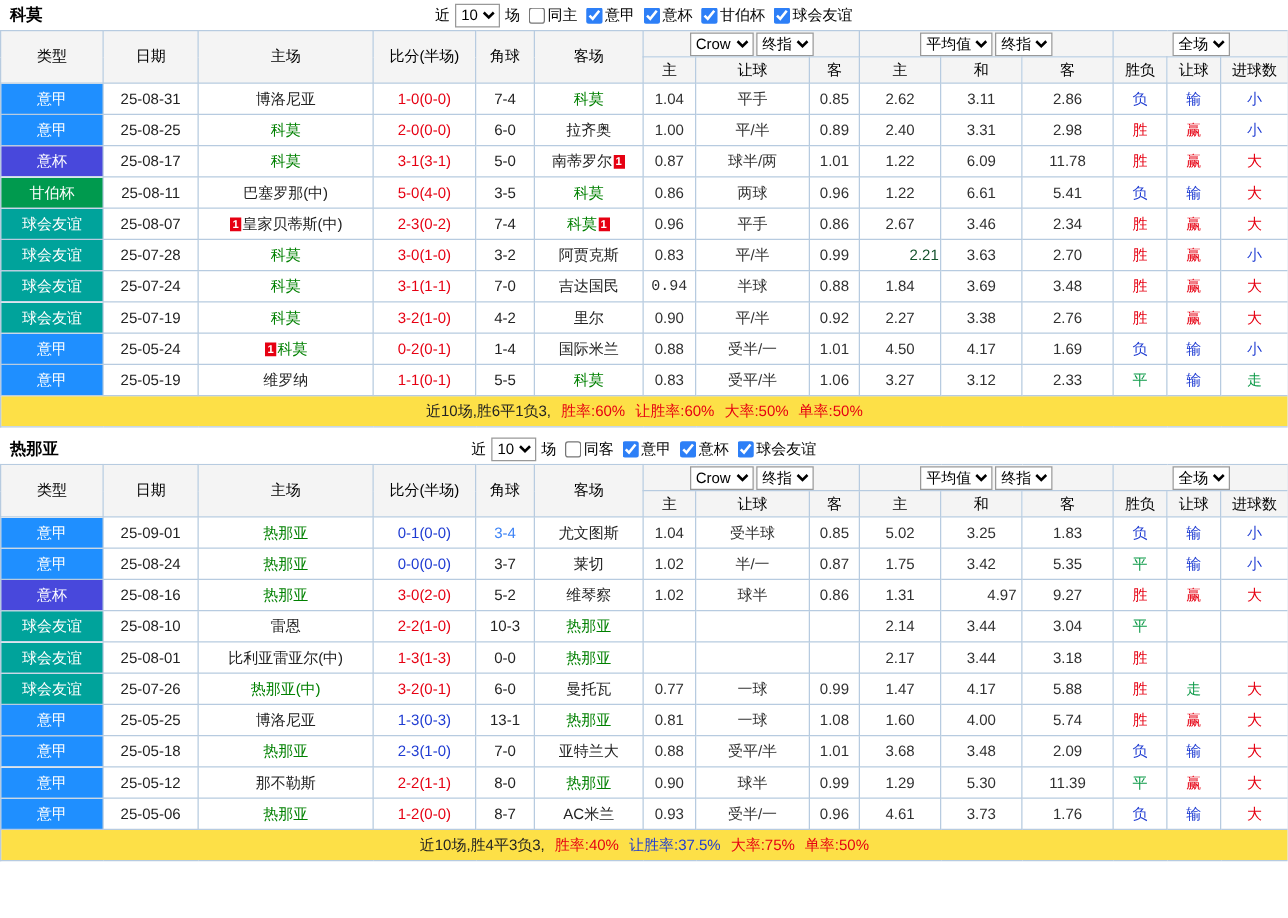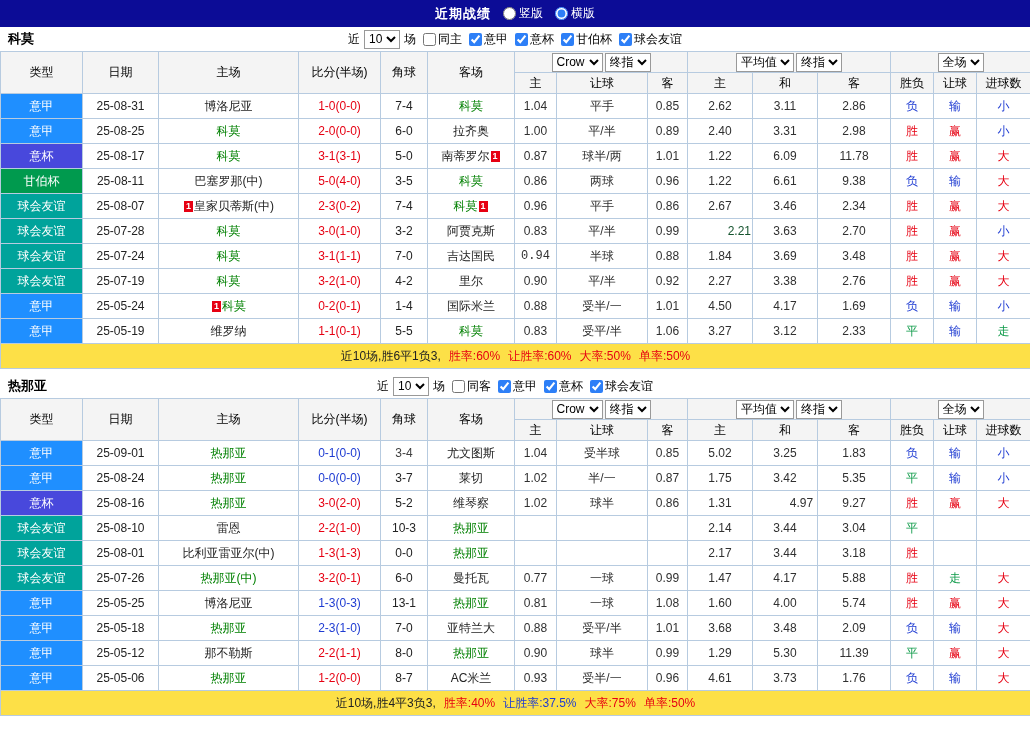--- a/index.html
+++ b/index.html
@@ -24,31 +24,20 @@
   .hdr-select{font-size:12px;height:19px;margin:0 1px;max-width:72px;background:#fff;border:1px solid #999;}
   .type-cell{color:#fff;}
   .badge{display:inline-block;background:#e60012;color:#fff;font-size:9px;line-height:11px;min-width:9px;height:11px;vertical-align:1px;margin:0 1px;text-align:center;font-weight:bold;}
   tfoot td{height:25px;background:#fde047;}
   .summary-wrap span{margin:0 4px;}
 </style>
 </head>
 <body>
 
 <div class="page">
-  <header class="topbar">
-    <span class="topbar-title">近期战绩</span>
-    <label class="radio-opt">
-      <input type="radio" name="layout" style="">
-      <span>竖版</span>
-    </label>
-    <label class="radio-opt">
-      <input type="radio" name="layout" checked="" style="">
-      <span>横版</span>
-    </label>
-  </header>
   <main id="sections">
       <section class="section">
         <div class="sec-head">
           <span class="team-name">科莫</span>
           <div class="filters">
             <span>近</span>
             <select class="hdr-select"><option>10</option></select>
             <span>场</span>
             <label class="cb-opt">
               <input type="checkbox" style="">
@@ -171,21 +160,21 @@
               <td style="color: rgb(34, 34, 34);">25-08-11</td>
               <td><span style="color: rgb(34, 34, 34);">巴塞罗那(中)</span></td>
               <td style="color: rgb(230, 0, 18);">5-0(4-0)</td>
               <td style="color: rgb(34, 34, 34);">3-5</td>
               <td><span style="color: rgb(0, 128, 0);">科莫</span></td>
               <td style="color: rgb(48, 48, 48);">0.86</td>
               <td style="color: rgb(48, 48, 48);">两球</td>
               <td style="color: rgb(48, 48, 48);">0.96</td>
               <td style="color: rgb(48, 48, 48);">1.22</td>
               <td style="color: rgb(48, 48, 48);">6.61</td>
-              <td style="color: rgb(48, 48, 48);">9.38</td>
+              <td style="color: rgb(48, 48, 48);">5.41</td>
               <td style="color: rgb(30, 59, 210);">负</td>
               <td style="color: rgb(30, 59, 210);">输</td>
               <td style="color: rgb(230, 0, 18);">大</td>
             </tr>
             <tr>
               <td class="type-cell" style="background: rgb(0, 163, 155);">球会友谊</td>
               <td style="color: rgb(34, 34, 34);">25-08-07</td>
               <td><span class="badge">1</span><span style="color: rgb(34, 34, 34);">皇家贝蒂斯(中)</span></td>
               <td style="color: rgb(230, 0, 18);">2-3(0-2)</td>
               <td style="color: rgb(34, 34, 34);">7-4</td>
@@ -359,21 +348,21 @@
               <th>让球</th>
               <th>进球数</th>
             </tr>
           </thead>
           <tbody>
             <tr>
               <td class="type-cell" style="background: rgb(31, 143, 255);">意甲</td>
               <td style="color: rgb(34, 34, 34);">25-09-01</td>
               <td><span style="color: rgb(0, 128, 0);">热那亚</span></td>
               <td style="color: rgb(30, 59, 210); margin-left: 39px;">0-1(0-0)</td>
-              <td style="color: #404040;">3-4</td>
+              <td style="color: #3b82f6;">3-4</td>
               <td><span style="color: rgb(34, 34, 34);">尤文图斯</span></td>
               <td style="color: rgb(48, 48, 48);">1.04</td>
               <td style="color: rgb(48, 48, 48);">受半球</td>
               <td style="color: rgb(48, 48, 48);">0.85</td>
               <td style="color: rgb(48, 48, 48);">5.02</td>
               <td style="color: rgb(48, 48, 48);">3.25</td>
               <td style="color: rgb(48, 48, 48);">1.83</td>
               <td style="color: rgb(30, 59, 210);">负</td>
               <td style="color: rgb(30, 59, 210);">输</td>
               <td style="color: rgb(30, 59, 210);">小</td>

